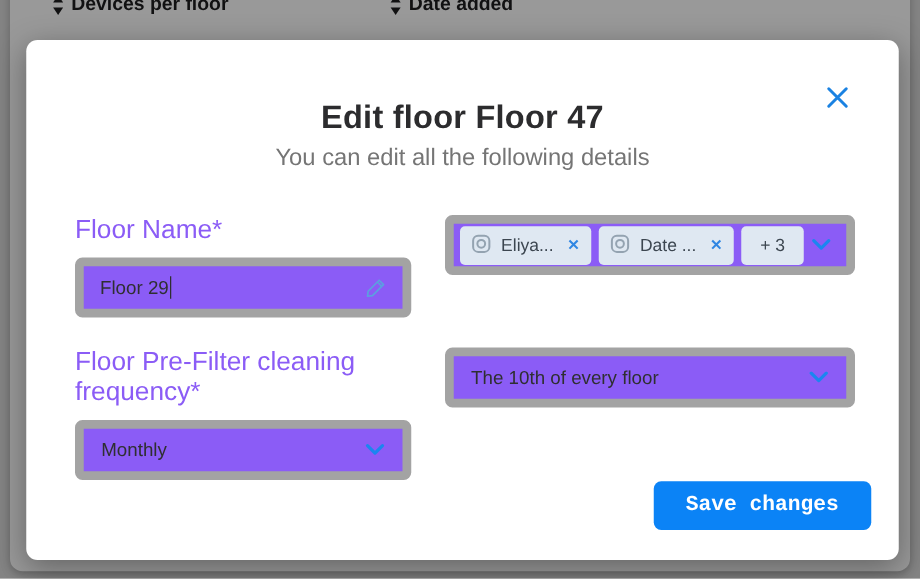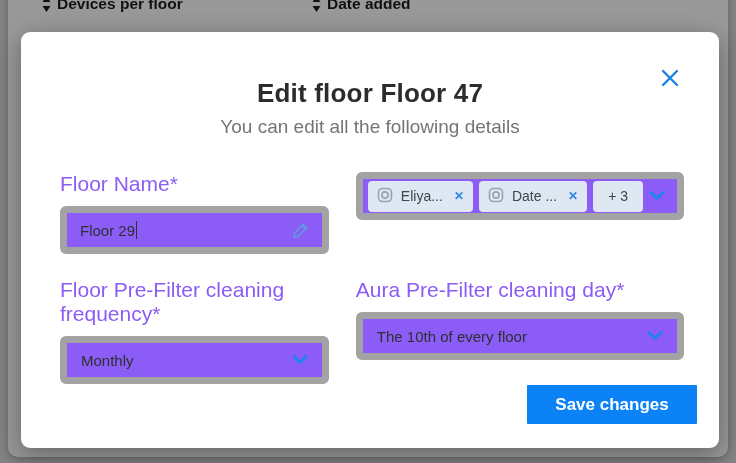--- a/index.html
+++ b/index.html
@@ -45,22 +45,22 @@
   .control.multiselect { padding: 0 12px 0 5px; gap: 6px; }
   .chip { height: 31px; background: #dfe8f2; border-radius: 4px; display: flex; align-items: center;
           padding: 0 9px; gap: 8px; font-size: 14px; color: #3c4650; white-space: nowrap; }
   .chip-remove { color: #2f86e3; font-size: 12px; font-weight: 700; margin-left: 3px; cursor: pointer; }
   .chip.more { padding: 0 15px; }
   .chevron { margin-left: auto; display: flex; }
 
   .control.select { padding: 0 14px; justify-content: space-between; }
 
   .save-btn { position: absolute; right: 22px; bottom: 24px; height: 39px; min-width: 170px;
-              background: #0b83f6; color: #ffffff; font-family: Liberation Sans, sans-serif;
-              font-size: 17px; font-weight: 700; border: none; border-radius: 1px;
+              background: #0b83f6; color: #ffffff; font-family: Liberation Mono, monospace;
+              font-size: 17px; font-weight: 700; border: none; border-radius: 6px;
               padding: 0 26px; cursor: pointer; margin-top: 36px; }
 </style>
 </head>
 <body>
 
 <div class="page">
   <div class="page-card"></div>
   <div class="table-header">
     <div class="th-cell c1">
       <span class="sort-icon">
@@ -151,21 +151,20 @@
         <span>Monthly</span>
         <span class="chevron">
           <svg width="16" height="10" viewBox="0 0 16 10">
               <path d="M2 1.5 L8 7.5 L14 1.5" fill="none" stroke="#1a86f0" stroke-width="2.6" stroke-linecap="round" stroke-linejoin="round"></path>
             </svg>
         </span>
       </div>
     </div>
 
     <div>
-      <div class="field-label">Aura Pre-Filter cleaning day*</div>
       <div class="control select">
         <span>The 10th of every floor</span>
         <span class="chevron">
           <svg width="16" height="10" viewBox="0 0 16 10">
               <path d="M2 1.5 L8 7.5 L14 1.5" fill="none" stroke="#1a86f0" stroke-width="2.6" stroke-linecap="round" stroke-linejoin="round"></path>
             </svg>
         </span>
       </div>
     </div>
 

